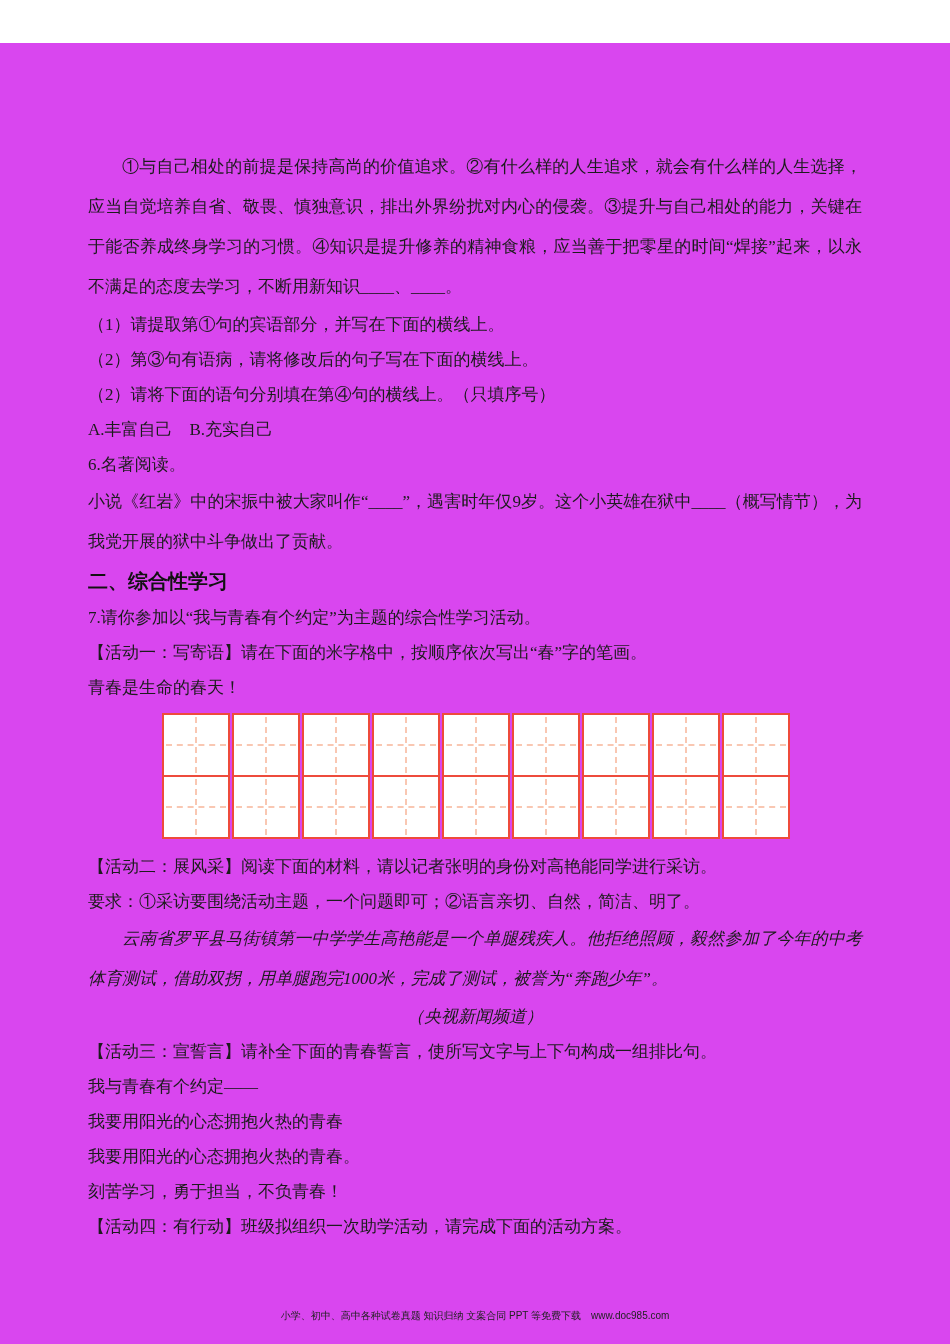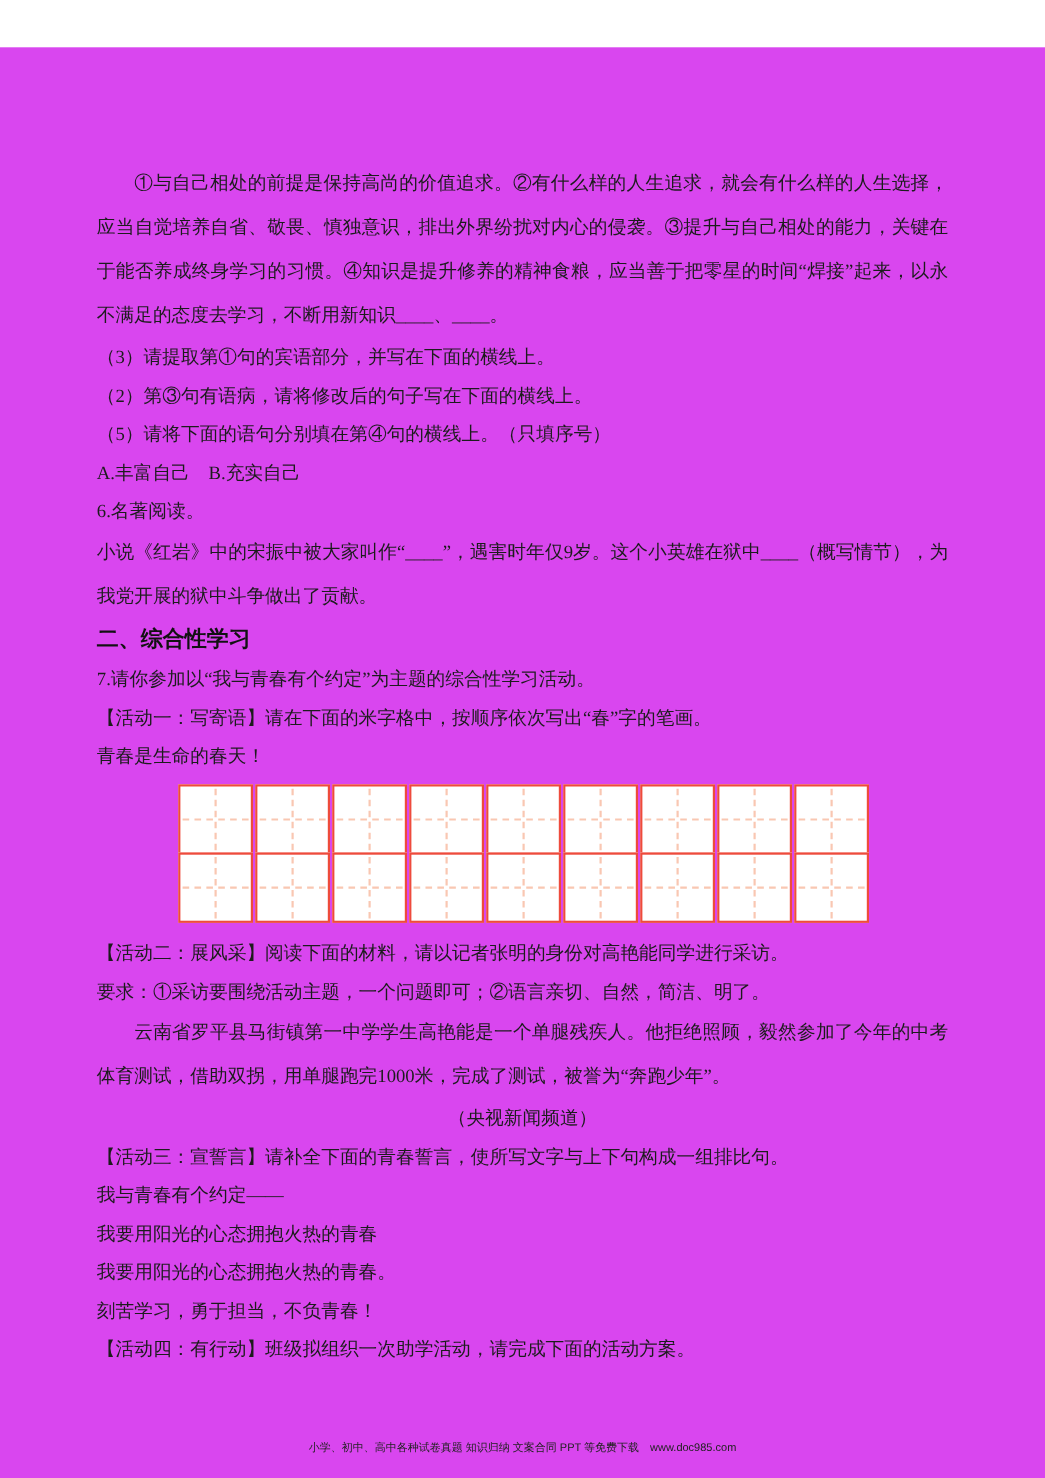--- a/index.html
+++ b/index.html
@@ -11,21 +11,21 @@
     padding:104px 88px 0 88px;
     font-family:"Liberation Serif","DejaVu Serif",serif;
     color:#1c1c1c;
     font-size:17px;
     overflow:hidden;
   }
   p{margin:0;}
   .para{line-height:40px;text-align:justify;}
   .line{line-height:35px;}
   .indent{text-indent:2em;}
-  .kai{}
+  .kai{font-style:italic;}
   .section-heading{
     margin:0;
     font-family:Liberation Serif, serif;
     font-size:20px;font-weight:bold;line-height:38px;color:#111;
   }
   .source{text-align:center;}
   
   .grid-wrap{
     display:flex;gap:2px;
     margin:8px 0 10px 74px;
@@ -54,23 +54,23 @@
     font-size:10px;color:#222222;
   }
 </style>
 </head>
 <body>
 
 <div class="page" style="background: #d946ef; color: rgb(28, 28, 28); margin-top: 43px;">
 
   <p class="para indent">①与自己相处的前提是保持高尚的价值追求。②有什么样的人生追求，就会有什么样的人生选择，应当自觉培养自省、敬畏、慎独意识，排出外界纷扰对内心的侵袭。③提升与自己相处的能力，关键在于能否养成终身学习的习惯。④知识是提升修养的精神食粮，应当善于把零星的时间“焊接”起来，以永不满足的态度去学习，不断用新知识____、____。</p>
 
-  <p class="line">（3）请提取第①句的宾语部分，并写在下面的横线上。</p>
+  <p class="line">（1）请提取第①句的宾语部分，并写在下面的横线上。</p>
   <p class="line">（2）第③句有语病，请将修改后的句子写在下面的横线上。</p>
-  <p class="line">（5）请将下面的语句分别填在第④句的横线上。（只填序号）</p>
+  <p class="line">（2）请将下面的语句分别填在第④句的横线上。（只填序号）</p>
   <p class="line">A.丰富自己　B.充实自己</p>
 
   <p class="line">6.名著阅读。</p>
   <p class="para">小说《红岩》中的宋振中被大家叫作“____”，遇害时年仅9岁。这个小英雄在狱中____（概写情节），为我党开展的狱中斗争做出了贡献。</p>
 
   <h2 class="section-heading">二、综合性学习</h2>
 
   <p class="line">7.请你参加以“我与青春有个约定”为主题的综合性学习活动。</p>
   <p class="line">【活动一：写寄语】请在下面的米字格中，按顺序依次写出“春”字的笔画。</p>
   <p class="line">青春是生命的春天！</p>

